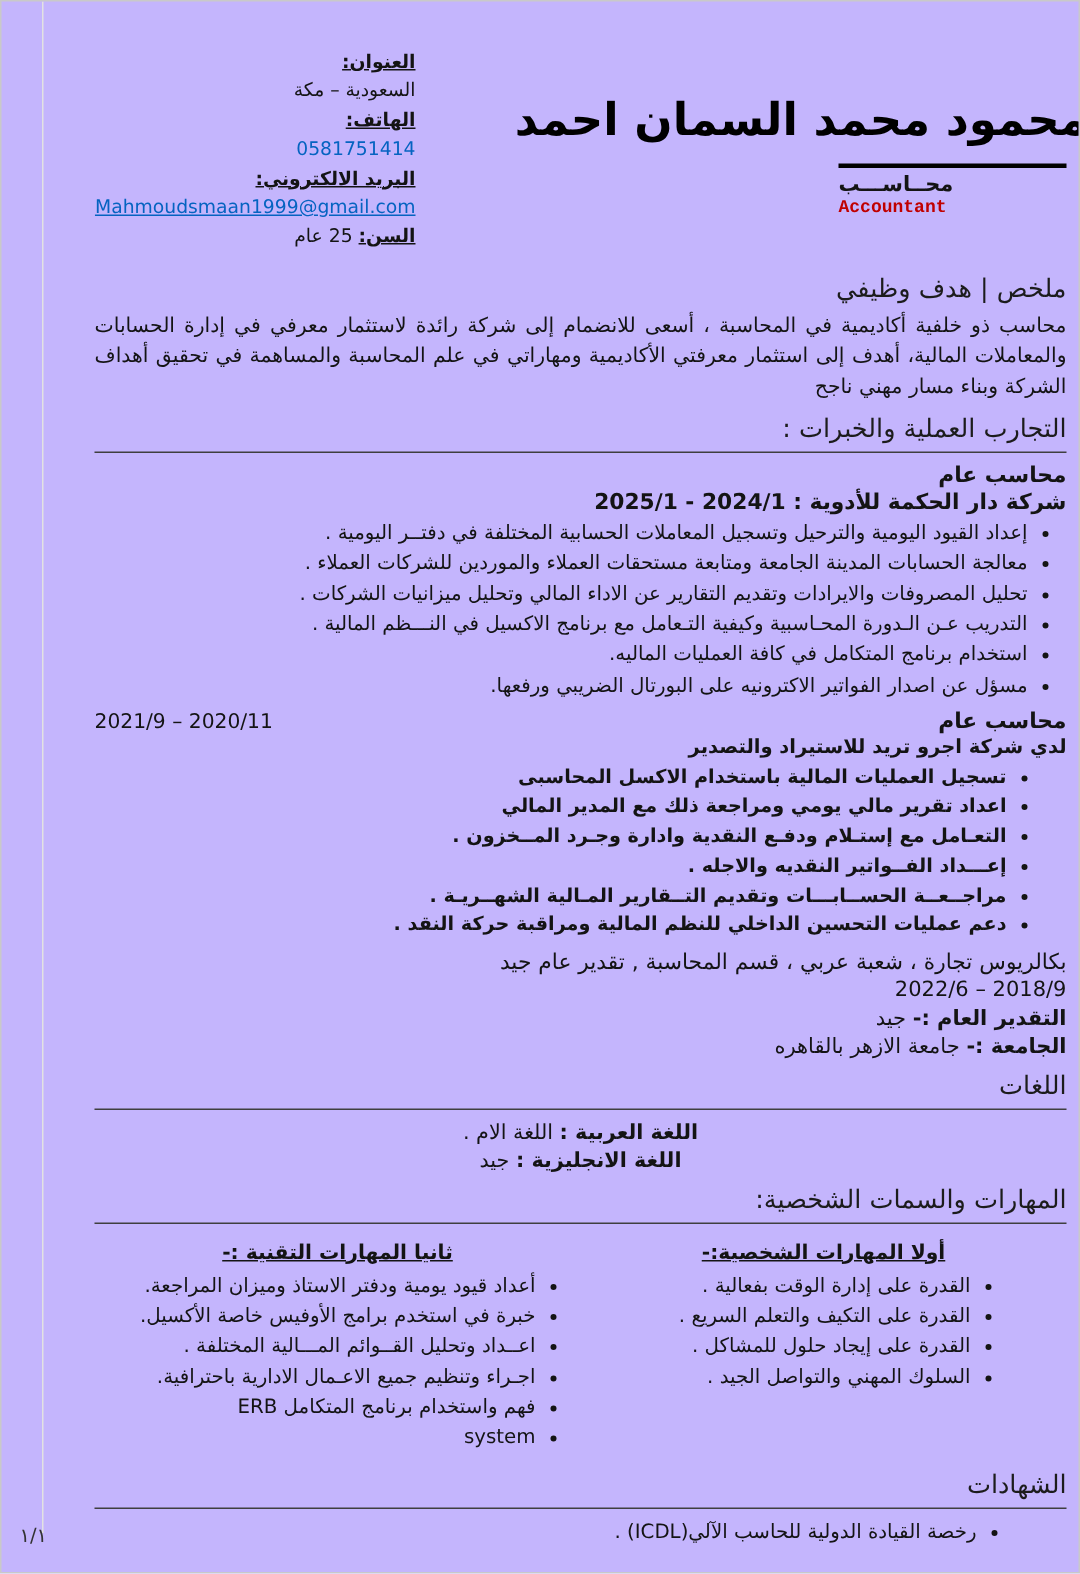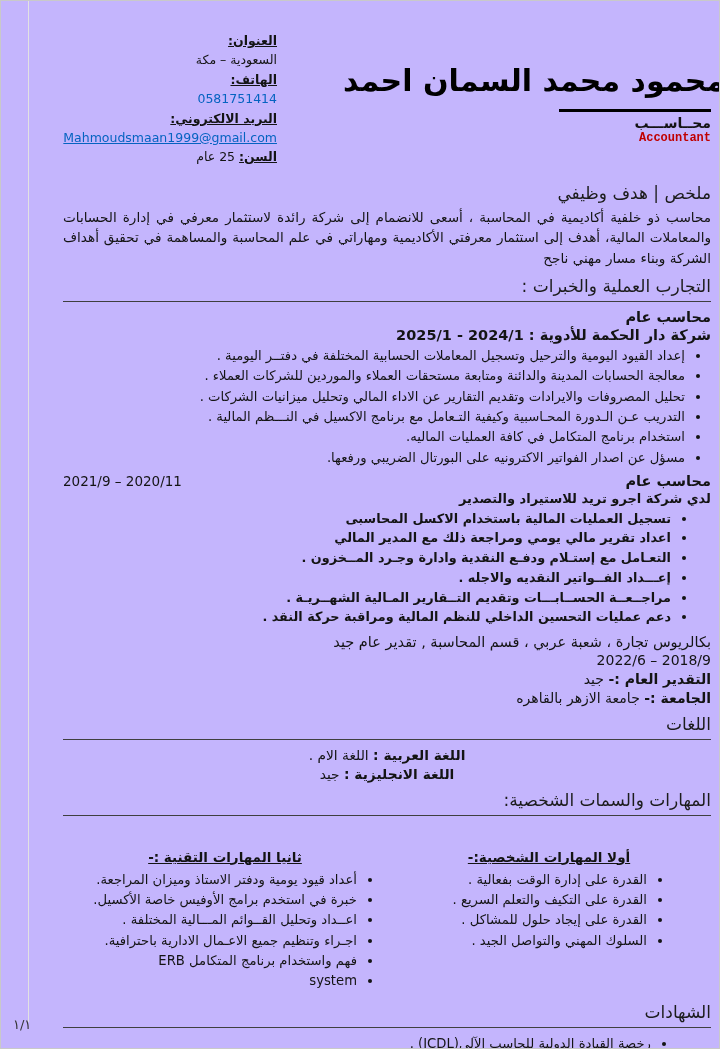--- a/index.html
+++ b/index.html
@@ -32,21 +32,21 @@
   .c-label { font-weight:700; text-decoration:underline; }
   .c-value.phone { color:#0563c1; }
   .c-value.email { color:#0563c1; text-decoration:underline; cursor:pointer; display:block; }
   .age-row .c-label { margin-left:4px; }
   .name {
     position:absolute; top:56px; right:-14px;
     font-size:30px; font-weight:700; white-space:nowrap; color:#000;
   }
   .title-block {
     position:absolute; top:102px; right:0; width:152px;
-    border-top:3px solid #000; text-align:right; padding-top:3px;
+    border-top:3px solid #000; text-align:left; padding-top:3px;
   }
   .title-ar { font-size:14px; font-weight:700; letter-spacing:1px; }
   .title-en { font-size:12px; font-weight:700; color:#c00000;font-family:Liberation Mono, monospace; }
 
   
   .sec { margin-top:8px; }
   .sec-h {
     font-size:17px; font-weight:400; color:#1c1c1c;
     text-align:right; margin:6px 0 4px;
   }
@@ -66,21 +66,21 @@
   ul.bullets.bold { font-weight:700; font-size:12.8px; padding-right:40px; }
 
   .edu-degree { font-size:14.5px; margin:2px 0; }
   .edu-date { font-size:14px; margin:2px 0; direction:rtl; }
   .edu-row { font-size:14px; margin:3px 0; }
   .lbl { font-weight:700; }
 
   .lang-row { font-size:13.8px; margin:3px 0;text-align:center; }
 
   .skills-cols { display:flex; }
-  .skill-col { width:50%;margin-top:22px; }
+  .skill-col { width:50%; }
   .skill-h {
     font-size:13.5px; font-weight:700; text-decoration:underline;
     text-align:center; margin:4px 0 6px;
   }
   .skill-col.personal ul.bullets { padding-right:64px; }
   .skill-col.technical ul.bullets { padding-right:30px; }
 
   ul.bullets.certs { padding-right:60px; }
 
   .page-num { position:absolute; bottom:16px; left:12px; font-size:13px; color:#333; }
@@ -118,21 +118,21 @@
   </section>
 
   <section class="sec">
     <h2 class="sec-h lined">التجارب العملية والخبرات :</h2>
 
     <div class="job">
       <div class="job-title">محاسب عام</div>
       <div class="job-company">شركة دار الحكمة للأدوية : 2024/1 - 2025/1</div>
       <ul class="bullets">
         <li>إعداد القيود اليومية والترحيل وتسجيل المعاملات الحسابية المختلفة في دفتــر اليومية .</li>
-        <li>معالجة الحسابات المدينة والدائنة ومتابعة مستحقات العملاء والموردين للشركات العملاء .</li>
+        <li>معالجة الحسابات المدينة الجامعة ومتابعة مستحقات العملاء والموردين للشركات العملاء .</li>
         <li>تحليل المصروفات والايرادات وتقديم التقارير عن الاداء المالي وتحليل ميزانيات الشركات .</li>
         <li>التدريب عـن الـدورة المحـاسبية وكيفية التـعامل مع برنامج الاكسيل في النـــظم المالية .</li>
         <li>استخدام برنامج المتكامل في كافة العمليات الماليه.</li>
         <li>مسؤل عن اصدار الفواتير الاكترونيه على البورتال الضريبي ورفعها.</li>
       </ul>
     </div>
 
     <div class="job">
       <div class="job-head">
         <div class="job-title">محاسب عام</div>

